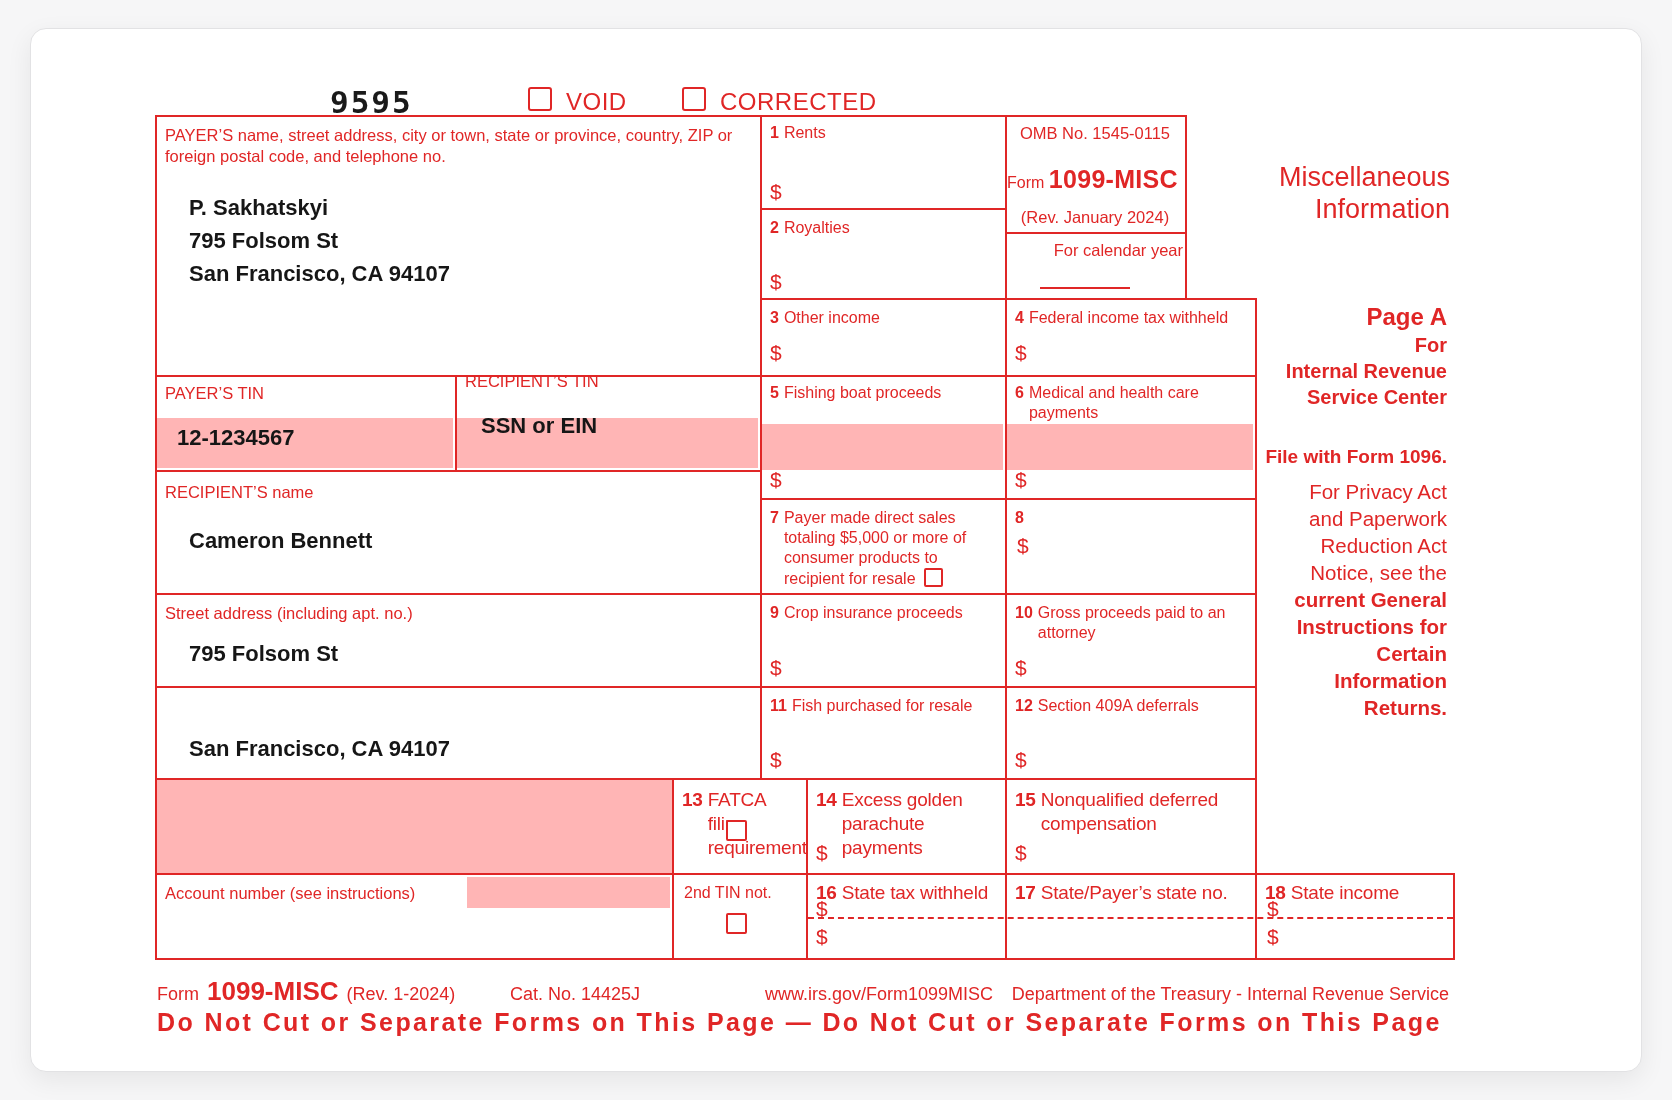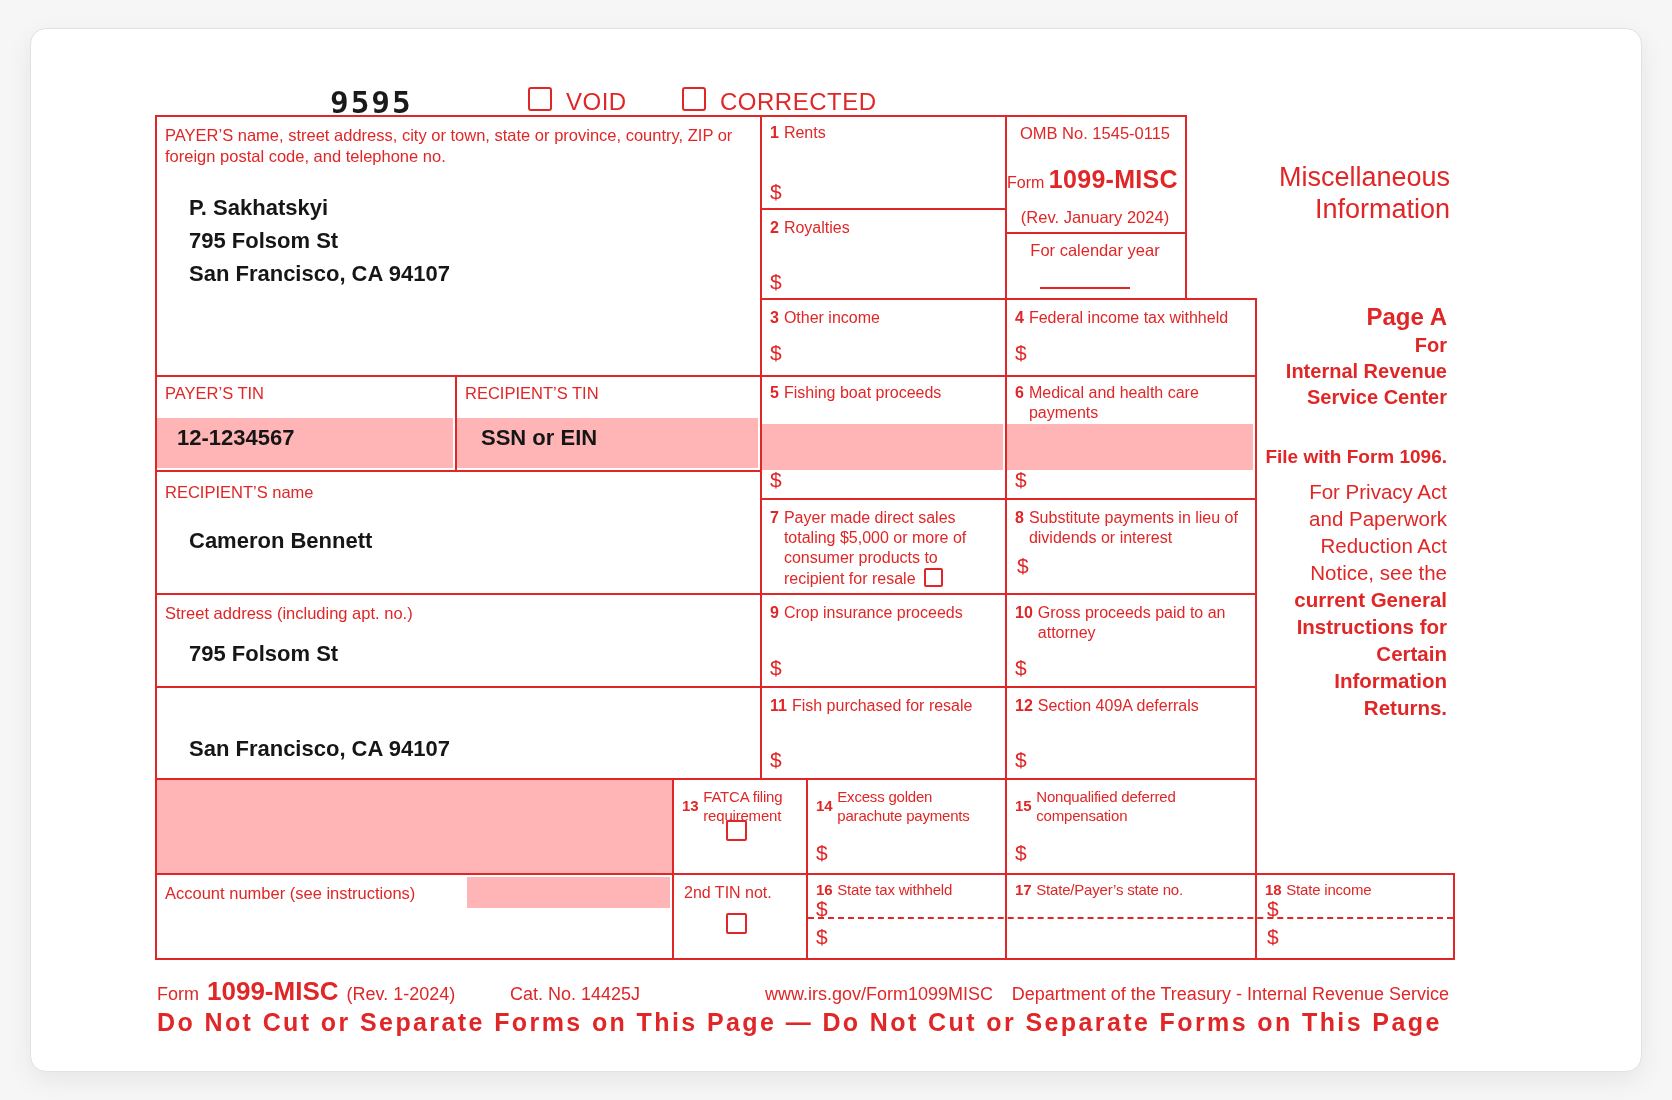--- a/index.html
+++ b/index.html
@@ -18,39 +18,39 @@
   .ln { position:absolute; background:var(--form-red,#e02626); }
   .lh { height:2px; }
   .lv { width:2px; }
   .ldash { height:0; background:none; border-top:2px dashed var(--form-red,#e02626); }
   
   .pink { position:absolute; background:var(--highlight-pink,#ffb5b5); }
   
   .cell { position:absolute; color:var(--form-red,#e02626); }
   .flabel { font-size:16.5px; line-height:1.25; color:var(--form-red,#e02626); }
   .boxlab { display:flex; gap:5px; font-size:16px; line-height:1.26; padding:6px 4px 0 8px; }
-  .boxlab.tight { font-size:15px; letter-spacing:-0.2px;align-items:center; }
+  .boxlab.tight { font-size:19px; letter-spacing:-0.2px; }
   .num { font-weight:bold; flex:none; }
   .dollar { position:absolute; left:8px; font-size:21px; color:var(--form-red,#e02626); }
   .dollar-flow { display:block; font-size:21px; margin:6px 0 0 10px; }
   .val { position:absolute; color:var(--ink-black,#161616); font-weight:bold; font-size:22px; white-space:nowrap; }
   
   .chk { position:absolute; width:24px; height:24px; border:2.5px solid var(--form-red,#e02626); border-radius:3px; background:#fff; }
   .chk-sm { position:absolute; width:21px; height:21px; border:2px solid var(--form-red,#e02626); border-radius:2px; background:#fff; }
   .chk-inline { display:inline-block; width:19px; height:19px; border:2px solid var(--form-red,#e02626); border-radius:2px; vertical-align:-3px; margin-left:8px; background:#fff; }
   .chk-label { position:absolute; font-size:24px; color:var(--form-red,#e02626); letter-spacing:0.5px; }
   
   .ocr { position:absolute; left:330px; top:84px; font-family:"DejaVu Sans Mono", monospace; font-size:31px; font-weight:600; letter-spacing:2px; color:#1a1a1a; }
   
   .omb-no  { position:absolute; top:7px;  left:0; right:0; text-align:center; font-size:16.5px; }
   .omb-form{ position:absolute; top:48px; left:0; right:0; text-align:left; white-space:nowrap; }
   .omb-form .w { font-size:16px; }
   .omb-form .n { font-size:25px; font-weight:bold; letter-spacing:0.3px; }
   .omb-rev { position:absolute; top:91px; left:0; right:0; text-align:center; font-size:16.5px; }
-  .omb-cal { position:absolute; top:124px; left:0; right:0; text-align:center; font-size:16.5px; }
+  .omb-cal { position:absolute; top:124px; left:0; right:0; text-align:right; font-size:16.5px; }
   
   .misc-title { position:absolute; left:1240px; top:162px; width:210px; text-align:right;
     font-size:27px; font-weight:normal; line-height:1.18; color:var(--form-red,#e02626); }
   
   .copy-col { position:absolute; left:1255px; top:302px; width:194px; text-align:right; color:var(--form-red,#e02626); padding-right:2px; }
   .copy-a { font-size:24px; font-weight:bold; line-height:30px; }
   .copy-strong { font-size:20px; font-weight:bold; line-height:26px; }
   .copy-file { font-size:19px; font-weight:bold; margin-top:36px; }
   .copy-text { font-size:20.5px; line-height:27px; margin-top:10px; }
   .copy-text .b { font-weight:bold; }
@@ -175,21 +175,21 @@
     <div class="b">Certain</div>
     <div class="b">Information</div>
     <div class="b">Returns.</div>
   </div>
 </div>
 
 <div class="cell" style="left:157px;top:377px;width:296px;height:93px">
   <div class="flabel" style="position:absolute;left:8px;top:6px">PAYER’S TIN</div>
   <div class="val" style="left:20px;top:48px">12-1234567</div>
 </div>
-<div class="cell" style="left:457px;top:377px;width:301px;height:120px">
+<div class="cell" style="left:457px;top:365px;width:301px;height:120px">
   <div class="flabel" style="position:absolute;left:8px;top:6px">RECIPIENT’S TIN</div>
   <div class="val" style="left:24px;top:48px">SSN or EIN</div>
 </div>
 
 <div class="cell" style="left:762px;top:377px;width:241px;height:119px">
   <div class="boxlab">
     <span class="num">5</span>
     <span>Fishing boat proceeds</span>
   </div>
   <span class="dollar" style="bottom:4px">$</span>
@@ -208,21 +208,20 @@
 </div>
 <div class="cell" style="left:762px;top:502px;width:241px;height:89px">
   <div class="boxlab">
     <span class="num">7</span>
     <span><span>Payer made direct sales totaling $5,000 or more of consumer products to recipient for resale</span><span class="chk-inline"></span></span>
   </div>
 </div>
 <div class="cell" style="left:1007px;top:502px;width:246px;height:89px">
   <div class="boxlab">
     <span class="num">8</span>
-    <span>Substitute payments in lieu of dividends or interest</span>
   </div>
   <span class="dollar-flow">$</span>
 </div>
 
 <div class="cell" style="left:157px;top:597px;width:601px;height:87px">
   <div class="flabel" style="position:absolute;left:8px;top:6px">Street address (including apt. no.)</div>
   <div class="val" style="left:32px;top:44px">795 Folsom St</div>
 </div>
 <div class="cell" style="left:762px;top:597px;width:241px;height:87px">
   <div class="boxlab">

